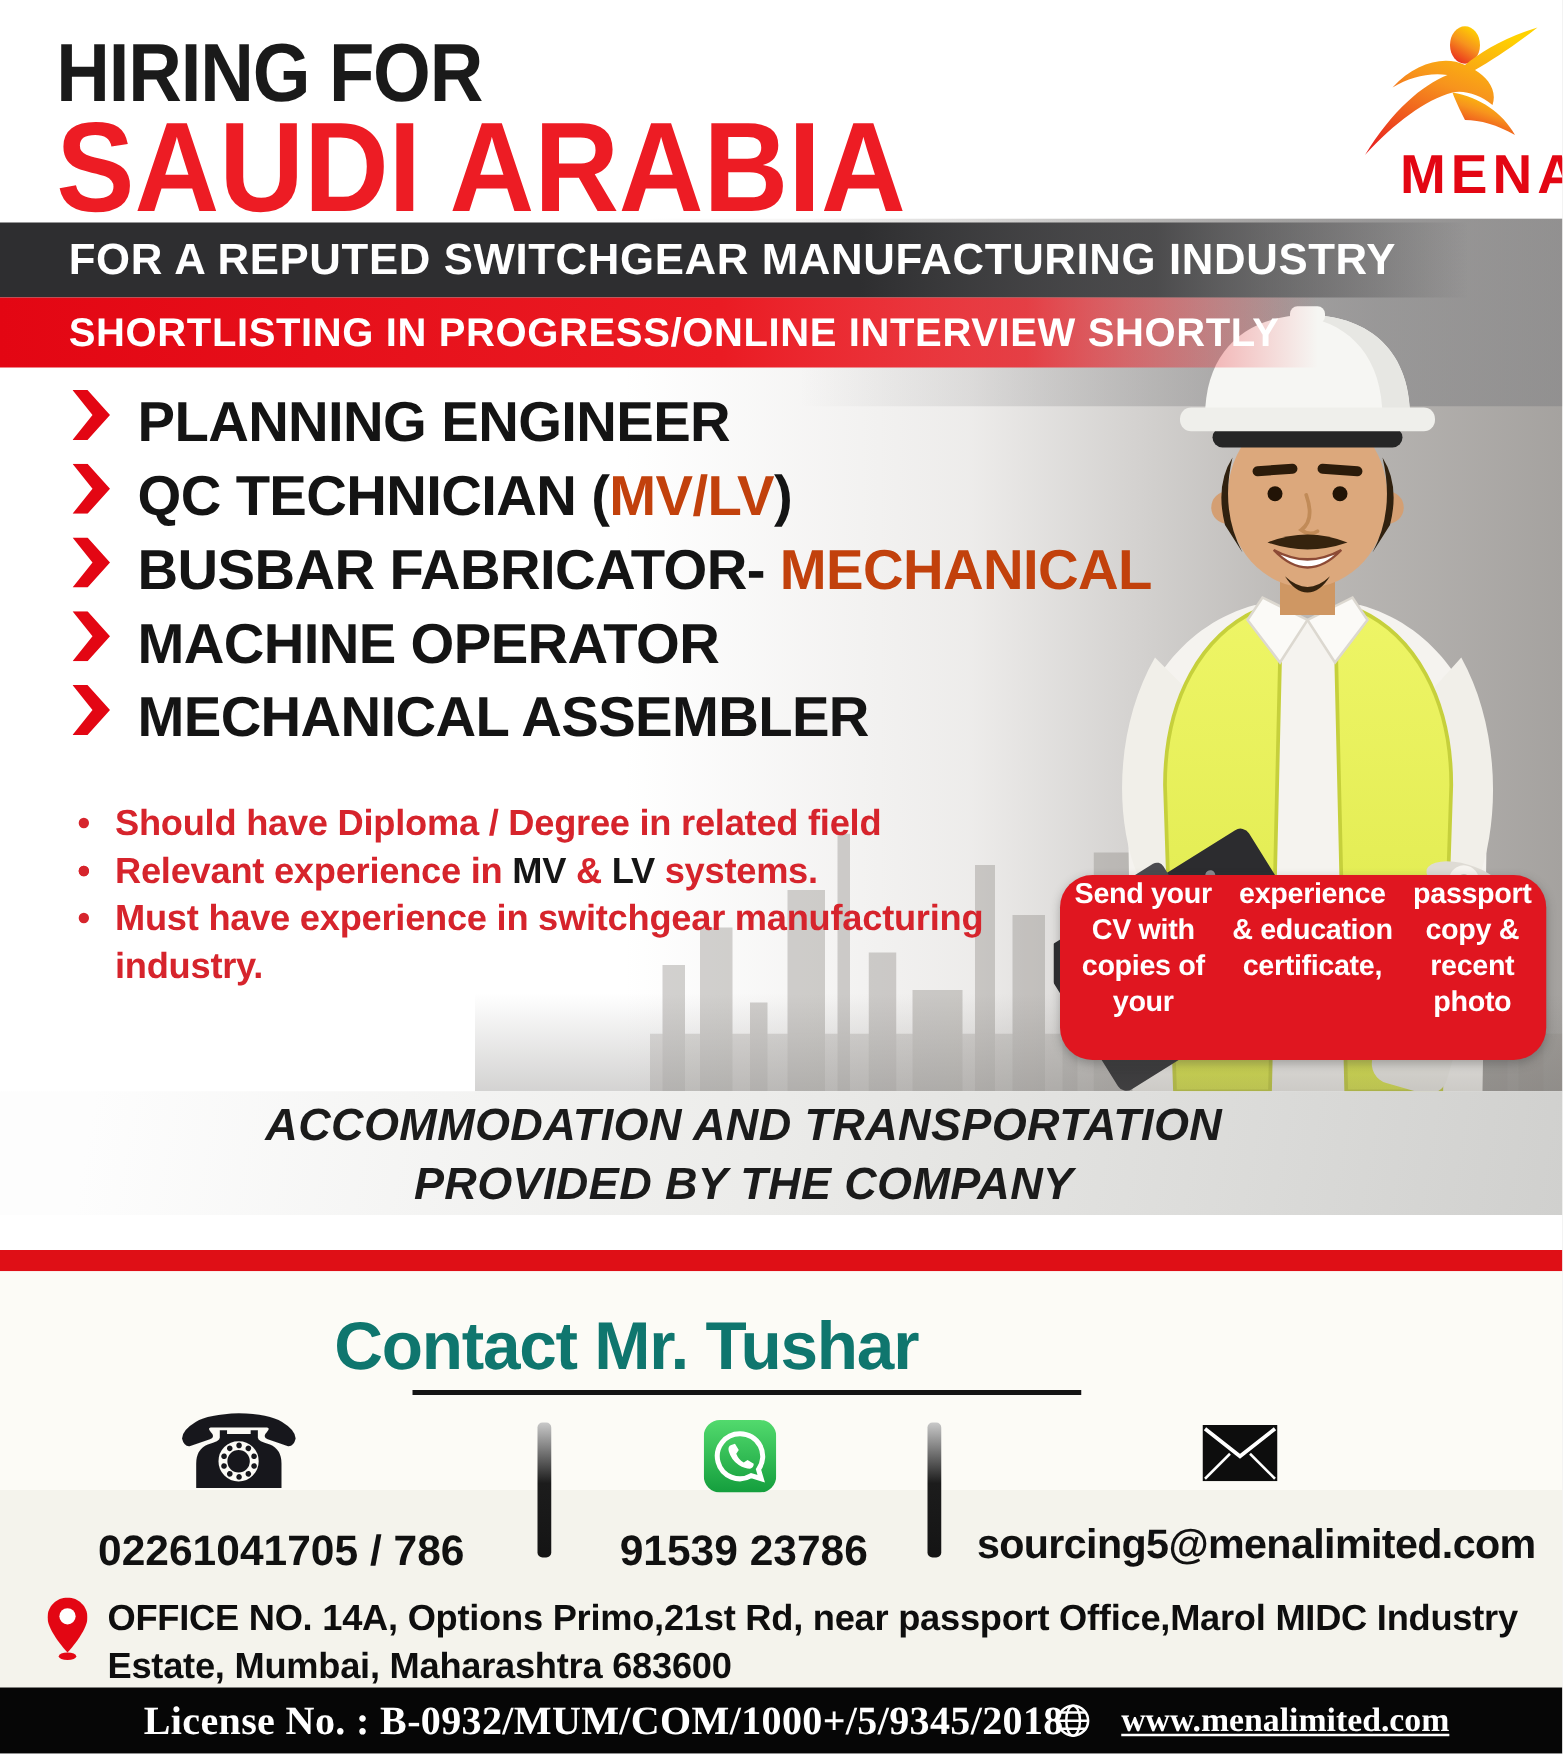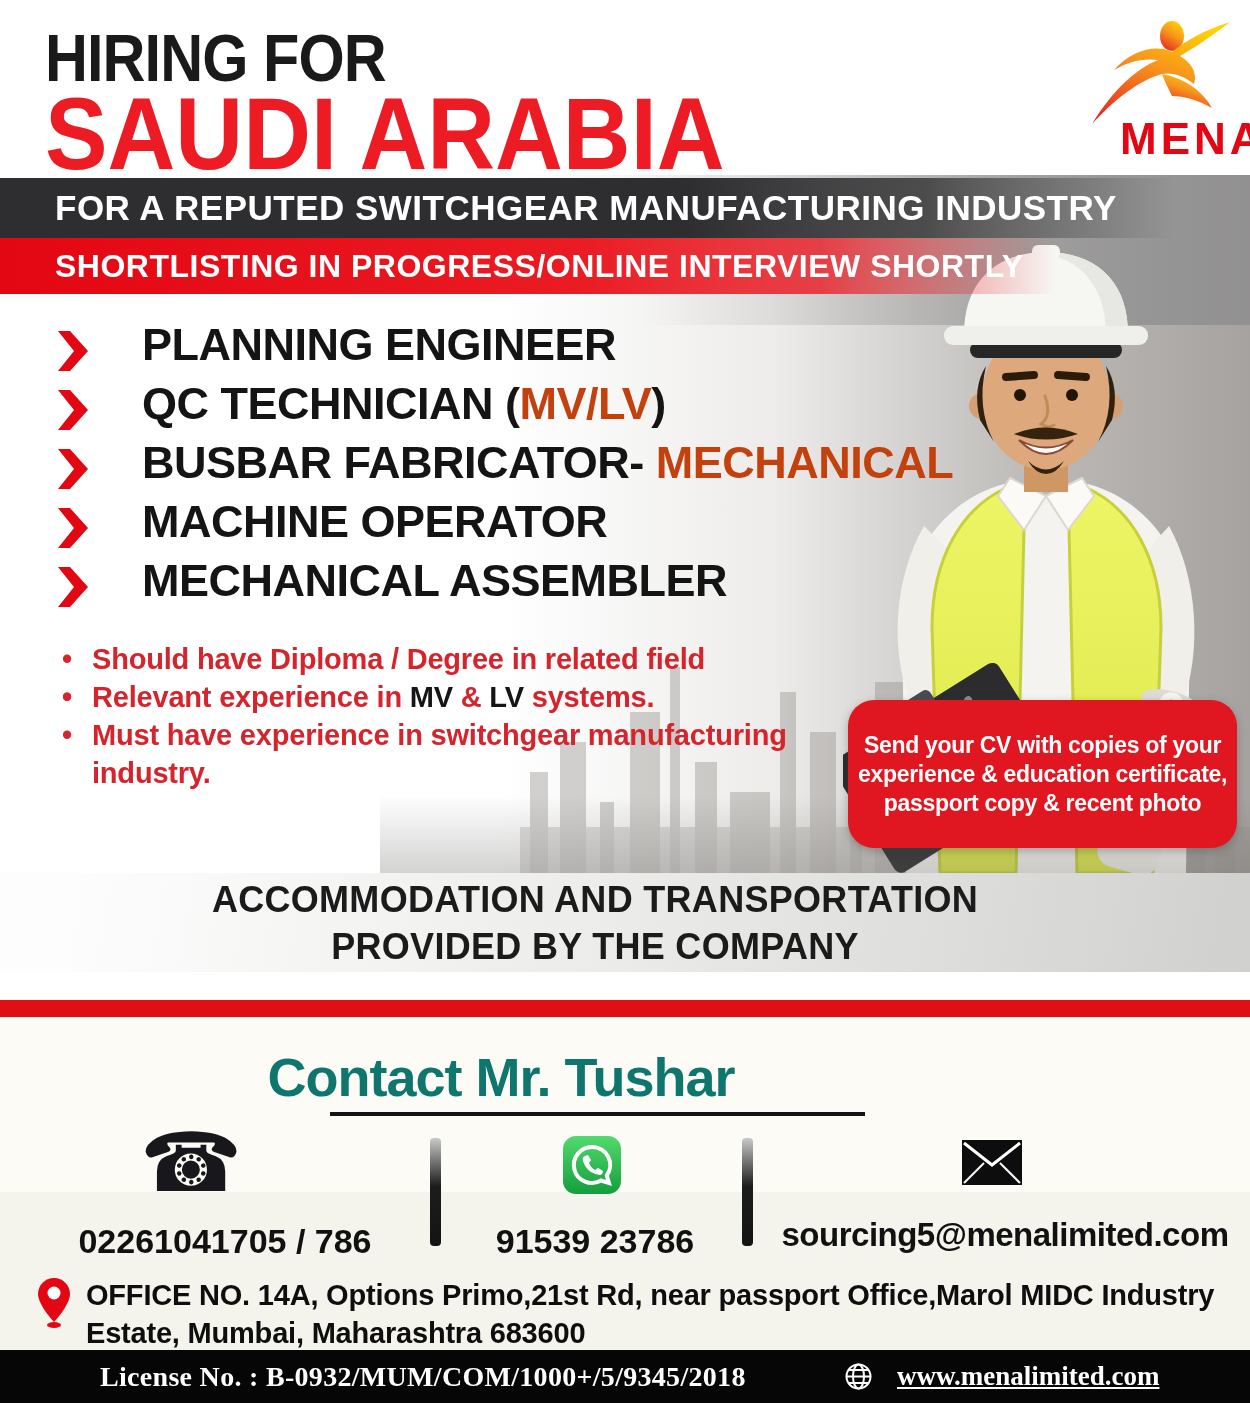--- a/index.html
+++ b/index.html
@@ -31,44 +31,44 @@
     background:linear-gradient(to right,#2e2e30 0%,#2e2e30 55%,rgba(46,46,48,.78) 74%,rgba(46,46,48,0) 94%);
     color:#fff;font-size:35px;font-weight:bold;line-height:60px;padding-left:55px;box-sizing:border-box;
     letter-spacing:.5px;white-space:nowrap;}
   .bar-red{top:238px;left:0;width:1110px;height:56px;
     background:linear-gradient(to right,#e30613 0%,#ea1b23 52%,rgba(234,27,35,.8) 74%,rgba(234,27,35,0) 95%);
     color:#fff;font-size:32px;font-weight:bold;line-height:56px;padding-left:55px;box-sizing:border-box;
     letter-spacing:.5px;white-space:nowrap;}
 
   
   .jobs{top:312px;left:58px;}
-  .job{display:flex;align-items:flex-end;height:59px;white-space:nowrap;gap:32px;}
+  .job{display:flex;align-items:flex-start;height:59px;white-space:nowrap;}
   .job .chev{width:30px;height:40px;margin-right:22px;flex:0 0 auto;}
   .job .txt{font-size:45px;font-weight:bold;color:#141414;letter-spacing:-.5px;}
   .job .txt .red{color:#c2410c;}
 
   
   .reqs{top:640px;left:62px;width:770px;}
   .req{position:relative;padding-left:30px;font-size:29px;font-weight:bold;color:#d6242c;
     line-height:38px;letter-spacing:-.2px;}
   .req .dot{position:absolute;left:0;top:0;color:#d6242c;}
   .req .blk{color:#151515;}
 
   
   .cv-box{top:700px;left:848px;width:389px;height:148px;background:#e01620;border-radius:26px;
     color:#fff;font-weight:bold;font-size:23px;letter-spacing:-.3px;text-align:center;
-    display:flex;flex-direction:column;justify-content:center;line-height:29px;
+    display:flex;flex-direction:row;justify-content:center;line-height:29px;
     box-shadow:0 3px 8px rgba(60,60,60,.35);}
 
   
   .banner{top:873px;left:0;width:1250px;height:99px;
     background:linear-gradient(100deg,#fdfdfd 6%,#ececea 48%,#d0d0ce 100%);
     display:flex;flex-direction:column;justify-content:center;text-align:center;
     font-size:36px;font-weight:bold;color:#1b1b1b;line-height:47px;letter-spacing:.3px;
-    padding-right:60px;box-sizing:border-box;}
+    padding-right:60px;box-sizing:border-box;font-style:italic;}
 
   .divider-red{top:1000px;left:0;width:1250px;height:17px;background:#df0f16;}
   .lower-bg{top:1017px;left:0;width:1250px;height:333px;background:#fcfbf6;}
   .lower-band{top:1192px;left:0;width:1250px;height:158px;background:#f4f3ec;}
 
   
   .contact-heading{top:1046px;left:0;width:1002px;text-align:center;font-size:54px;font-weight:bold;
     color:#0f766e;letter-spacing:-1px;}
   .contact-underline{top:1112px;left:330px;width:535px;height:4px;background:#141414;}
   .phone-icon{top:1122px;left:140px;font-size:82px;color:#17171c;line-height:82px;}
@@ -84,21 +84,21 @@
     letter-spacing:-.5px;}
 
   
   .pin-icon{top:1278px;left:38px;width:32px;height:50px;}
   .address{top:1276px;left:86px;width:1140px;font-size:29px;font-weight:bold;color:#0e0e0e;
     line-height:38px;letter-spacing:-.2px;}
 
   
   .footer{top:1350px;left:0;width:1250px;height:53px;background:#060606;color:#fff;
     font-family:"Liberation Serif",serif;font-weight:bold;}
-  .license{position:absolute;left:100px;top:0;line-height:53px;font-size:28px;letter-spacing:.3px;white-space:nowrap;}
+  .license{position:absolute;left:115px;top:0;line-height:53px;font-size:32px;letter-spacing:.3px;white-space:nowrap;}
   .website-wrap{position:absolute;left:845px;top:0;line-height:53px;font-size:27px;display:flex;align-items:center;gap:25px;text-decoration:underline;}
   .globe-icon{width:27px;height:27px;display:inline-block;}
 </style>
 </head>
 <body>
 
 <div class="poster">
 
   <div class="abs photo-bg"></div>
   <div class="abs photo-top"></div>

